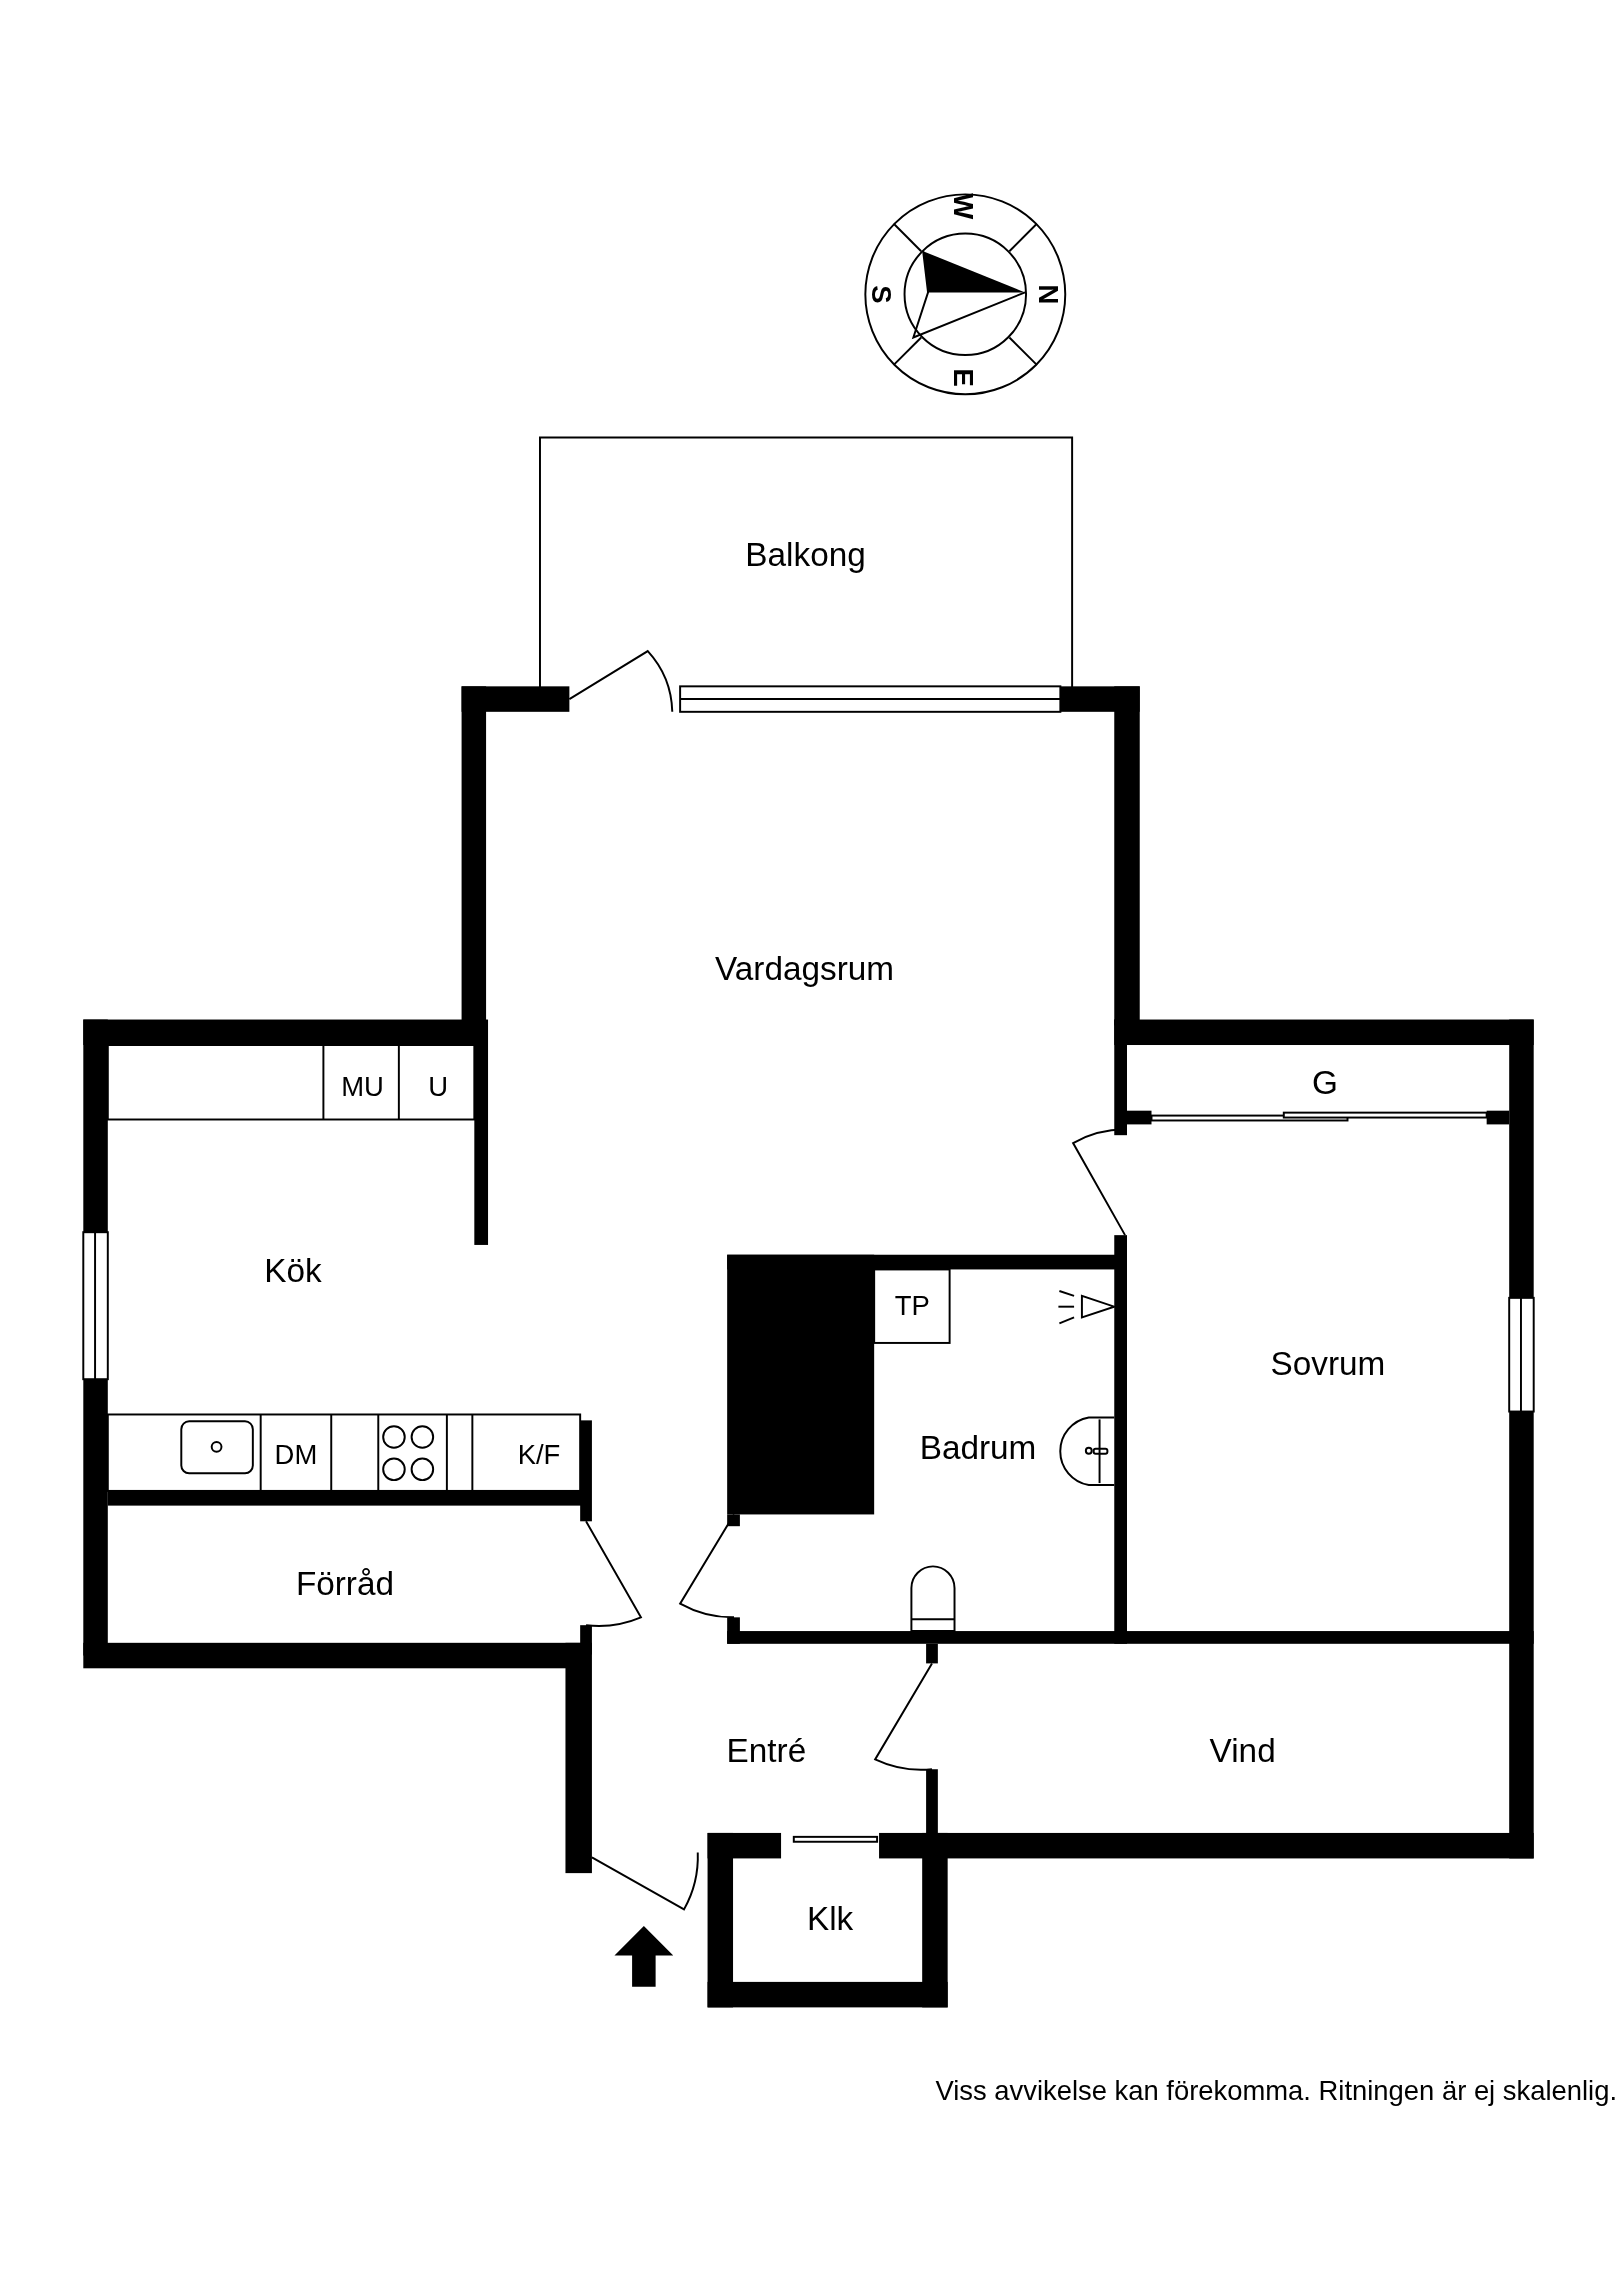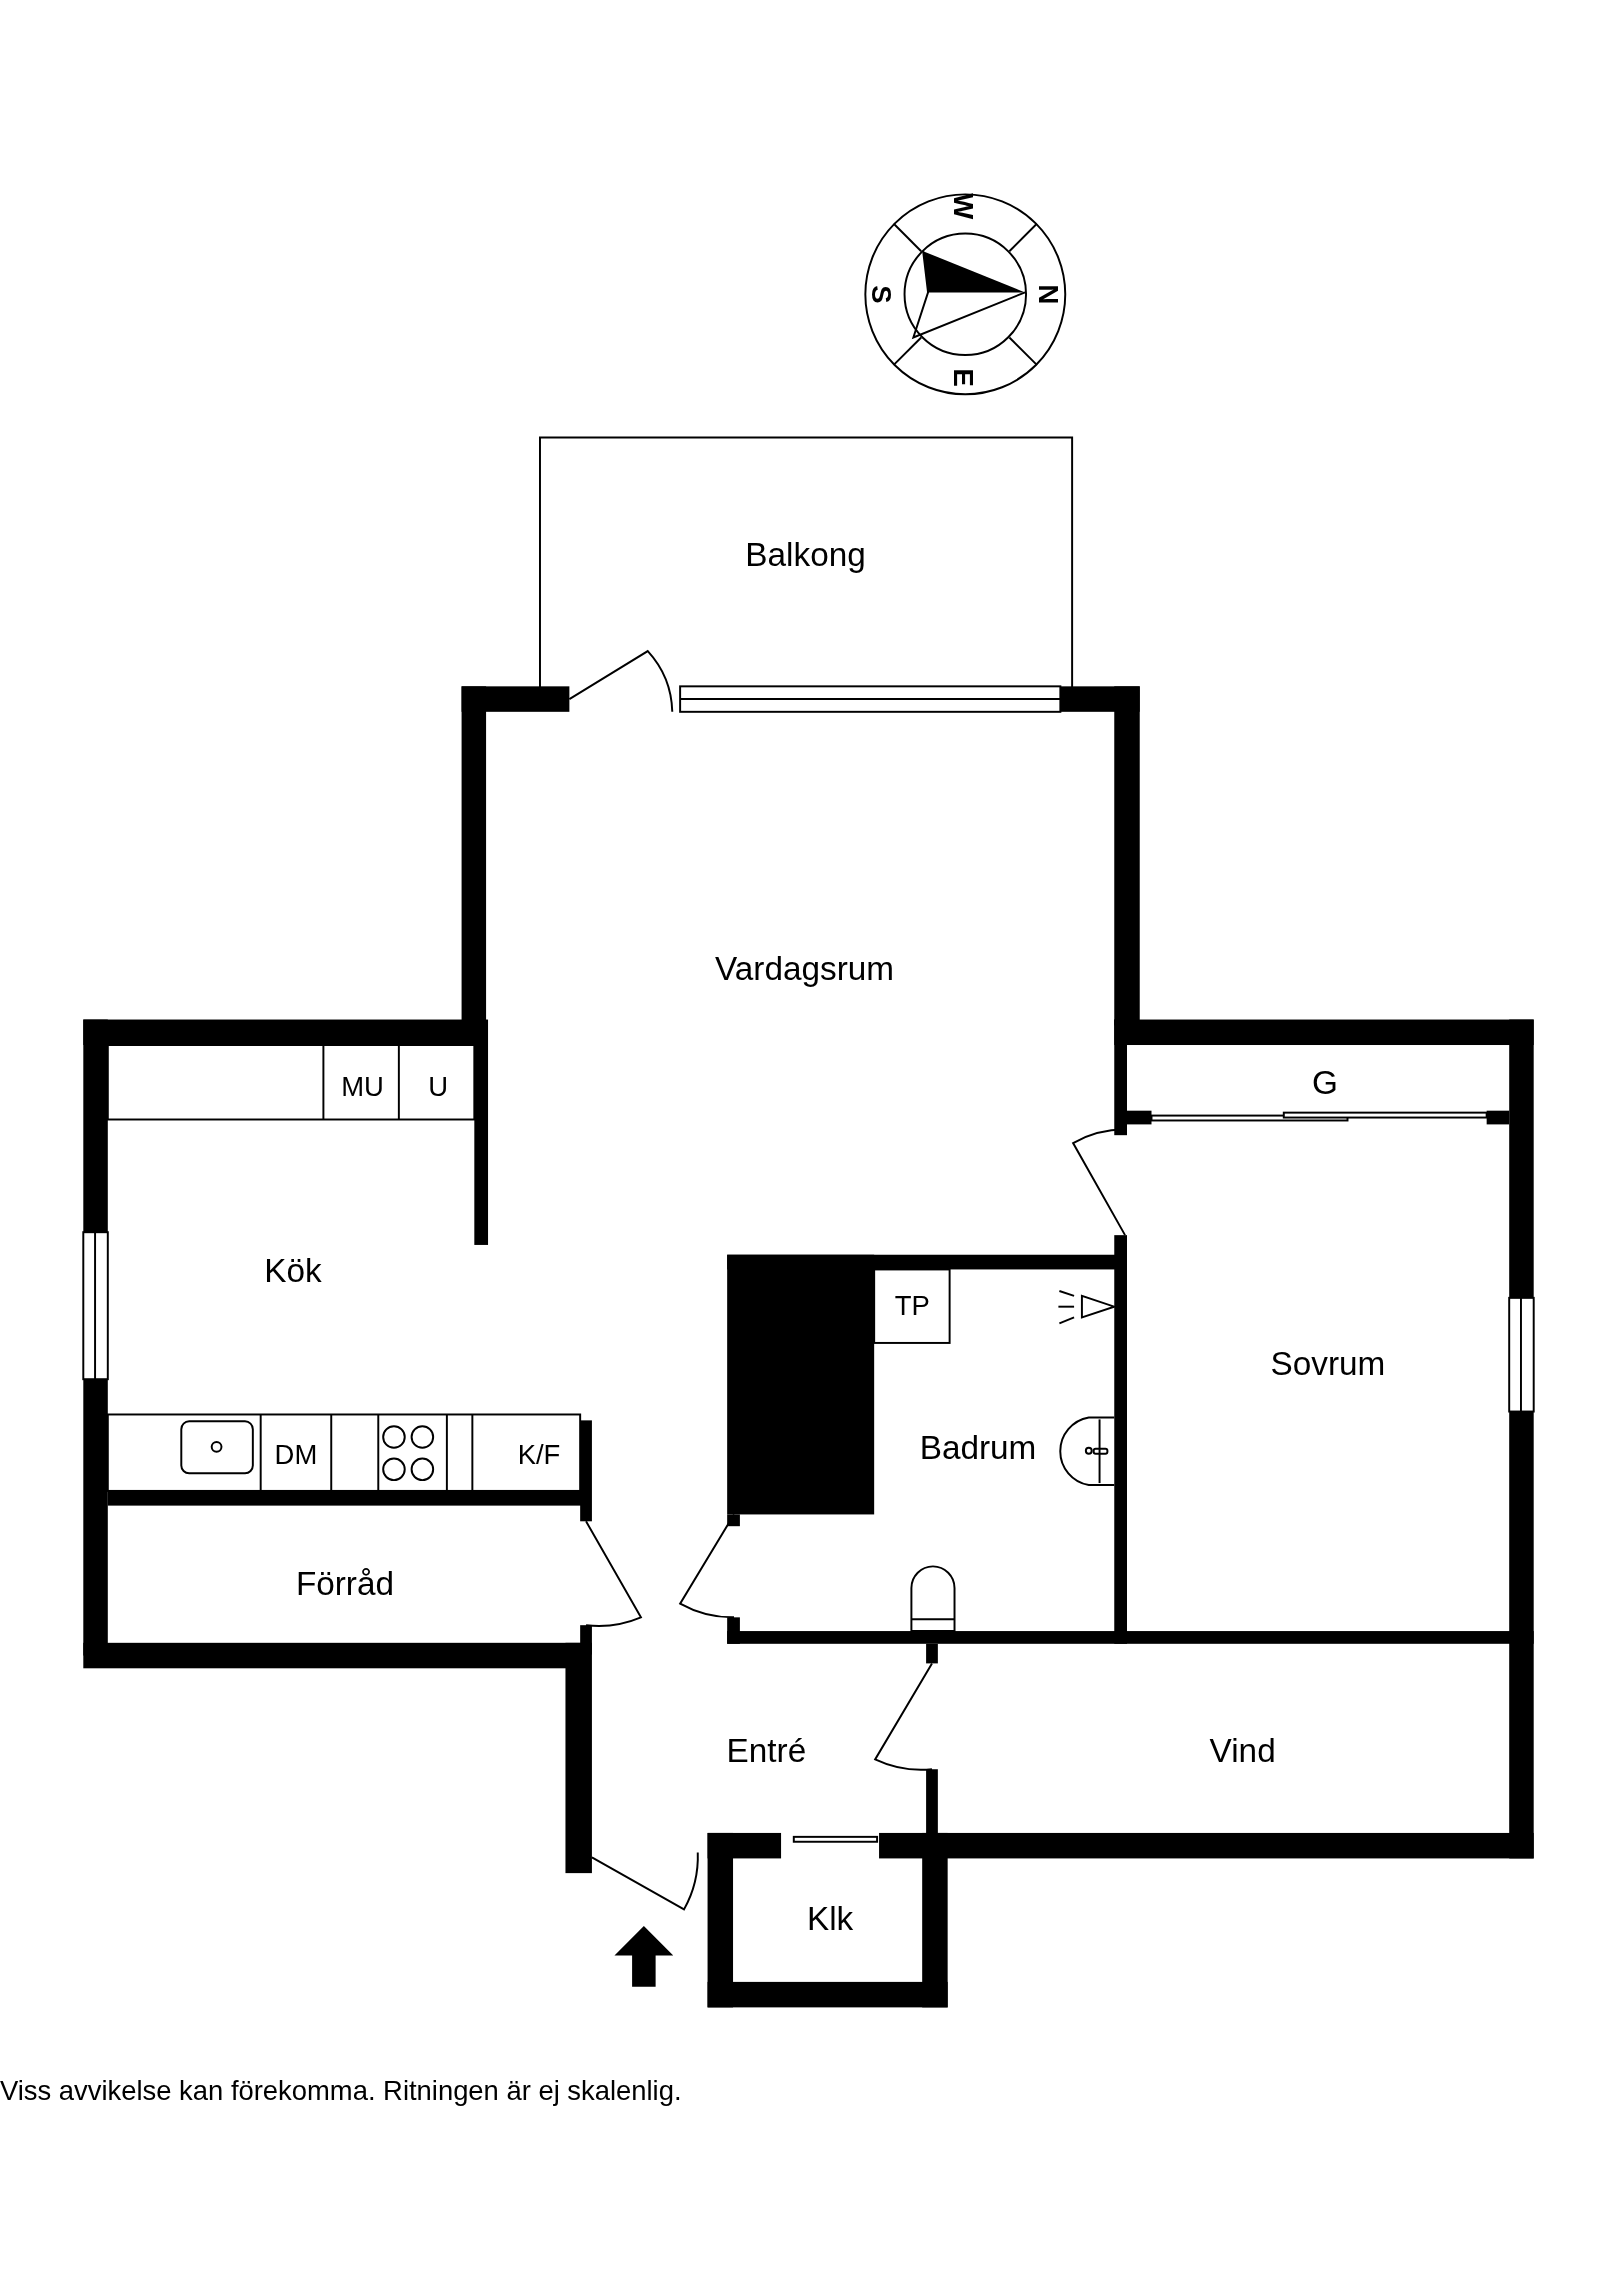--- a/index.html
+++ b/index.html
@@ -5,21 +5,21 @@
   html, body { margin: 0; padding: 0; background: #ffffff; }
   body { width: 1617px; height: 2288px; position: relative; overflow: hidden; font-family: "Liberation Sans", sans-serif; }
   #plan { position: absolute; left: 0; top: 0; width: 1617px; height: 2288px; }
   .wall { fill: #000000; }
   .thin { fill: none; stroke: #000000; stroke-width: 2; }
   .thinfill { fill: #ffffff; stroke: #000000; stroke-width: 2; }
   .lbl { font-family: "Liberation Sans", sans-serif; fill: #000000; }
   .room { font-size: 34px; }
   .fixture { font-size: 28px; }
   .compass-letter { font-size: 28px; font-weight: bold; }
-  .disclaimer { position: absolute; left: 0; width: 1617px; top: 2075px; text-align: left; font-size: 27.4px; color: #000; font-family: "Liberation Sans", sans-serif; }
+  .disclaimer { position: absolute; left: 0; width: 1617px; top: 2075px; text-align: right; font-size: 27.4px; color: #000; font-family: "Liberation Sans", sans-serif; }
 </style>
 </head>
 <body>
 
 <svg id="plan" viewBox="0 0 1650 2334" xmlns="http://www.w3.org/2000/svg">
 
   <g>
     <circle cx="985" cy="300" r="102" class="thin"></circle>
     <circle cx="985" cy="300" r="62" class="thin"></circle>
     <line x1="912" y1="228" x2="940" y2="256" class="thin"></line>

